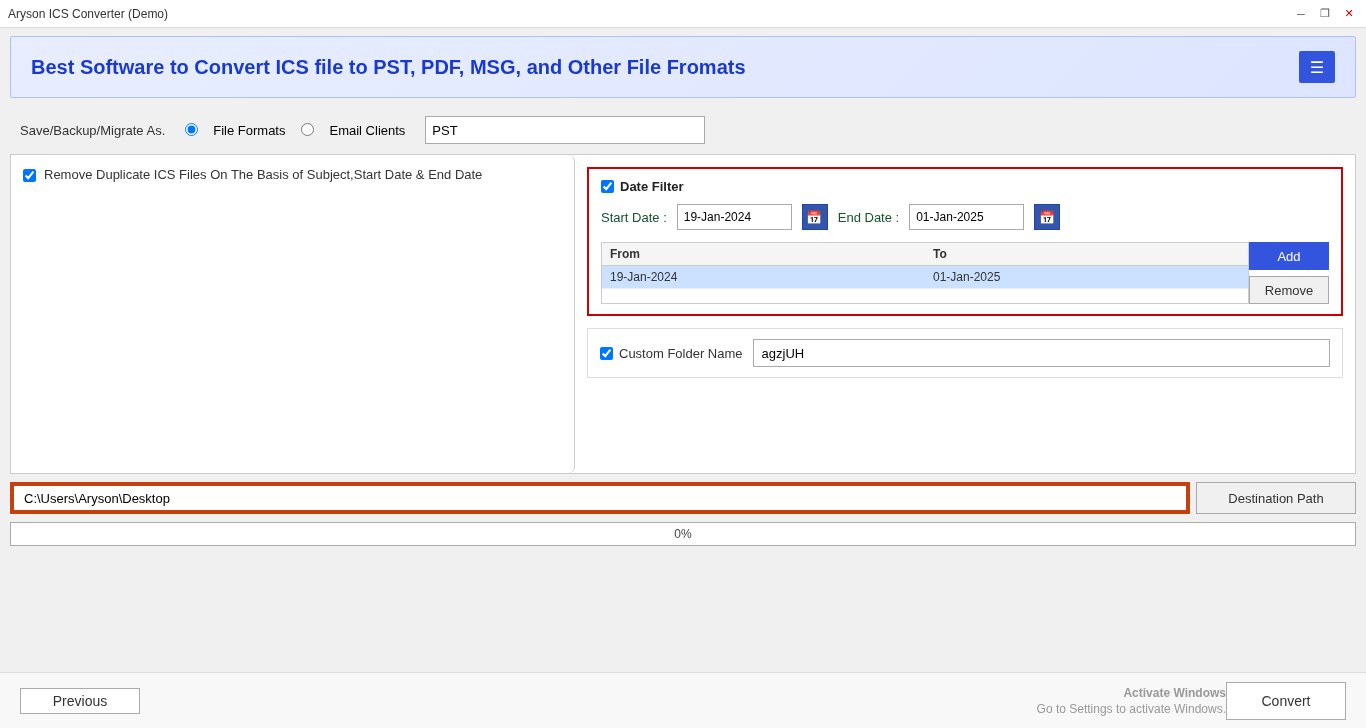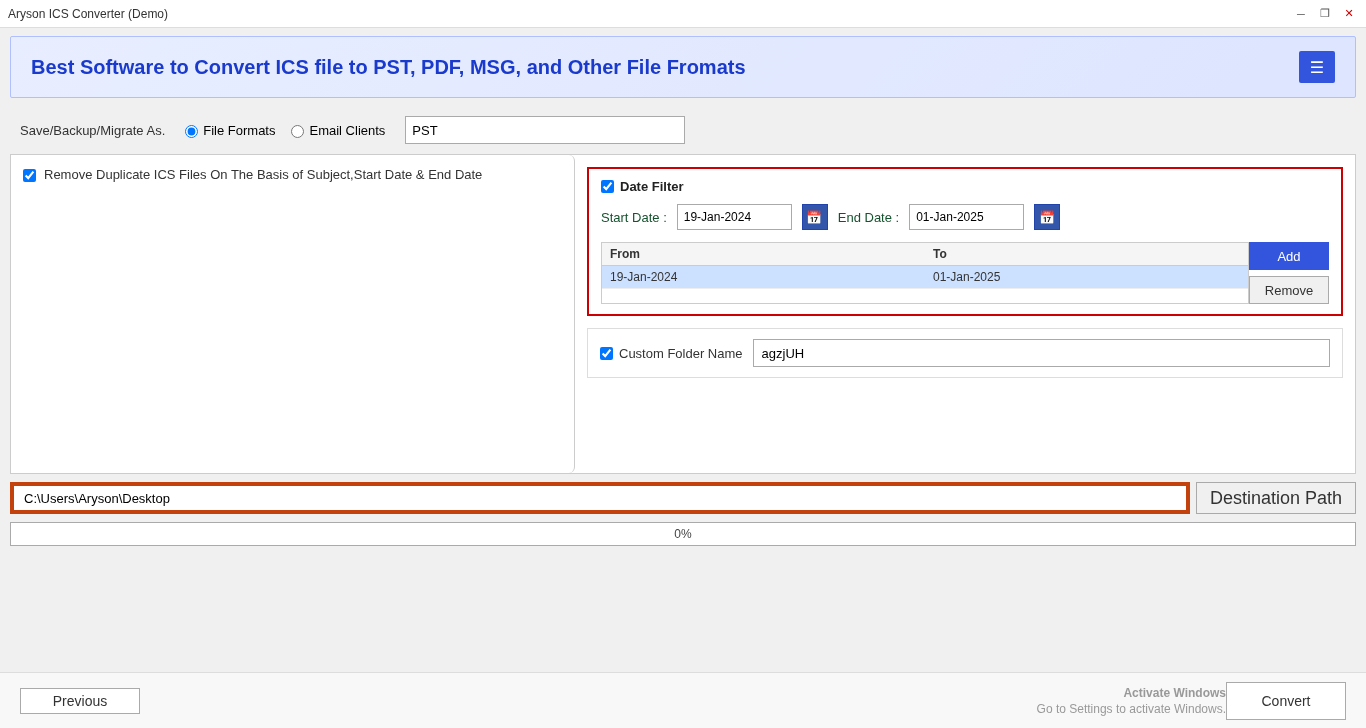--- a/index.html
+++ b/index.html
@@ -76,22 +76,22 @@
       color: #333;
       font-weight: 500;
     }
     .radio-group {
       display: flex;
       gap: 16px;
       align-items: center;
     }
     .radio-item {
       display: flex;
-      align-items: flex-end;
-      gap: 5px;
+      align-items: flex-start;
+      gap: 15px;
       font-size: 13px;
       cursor: pointer;
     }
     .format-select {
       width: 280px;
       height: 28px;
       border: 1px solid #aaa;
       background: #fff;
       font-size: 13px;
       padding: 0 6px;
@@ -293,21 +293,21 @@
       border: 4px solid #c2410c;
       padding: 0 10px;
       font-size: 13px;
       background: #fff;
     }
     .dest-path-btn {
       width: 160px;
       height: 32px;
       background: #f0f0f0;
       border: 1px solid #aaa;
-      font-size: 18px;
+      font-size: 13px;
       cursor: pointer;
       color: #333;
     }
 
     
     .progress-row {
       margin: 0 10px;
       background: #fff;
       border: 1px solid #aaa;
       height: 24px;

